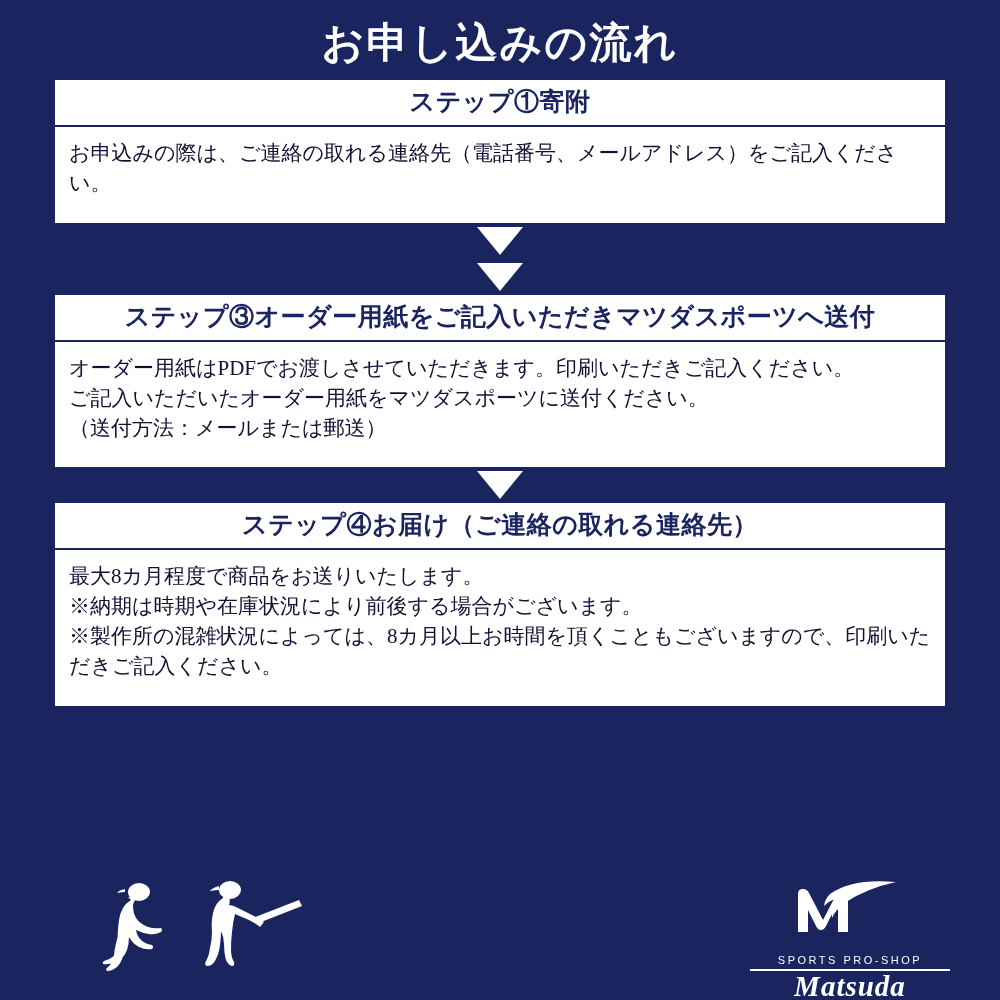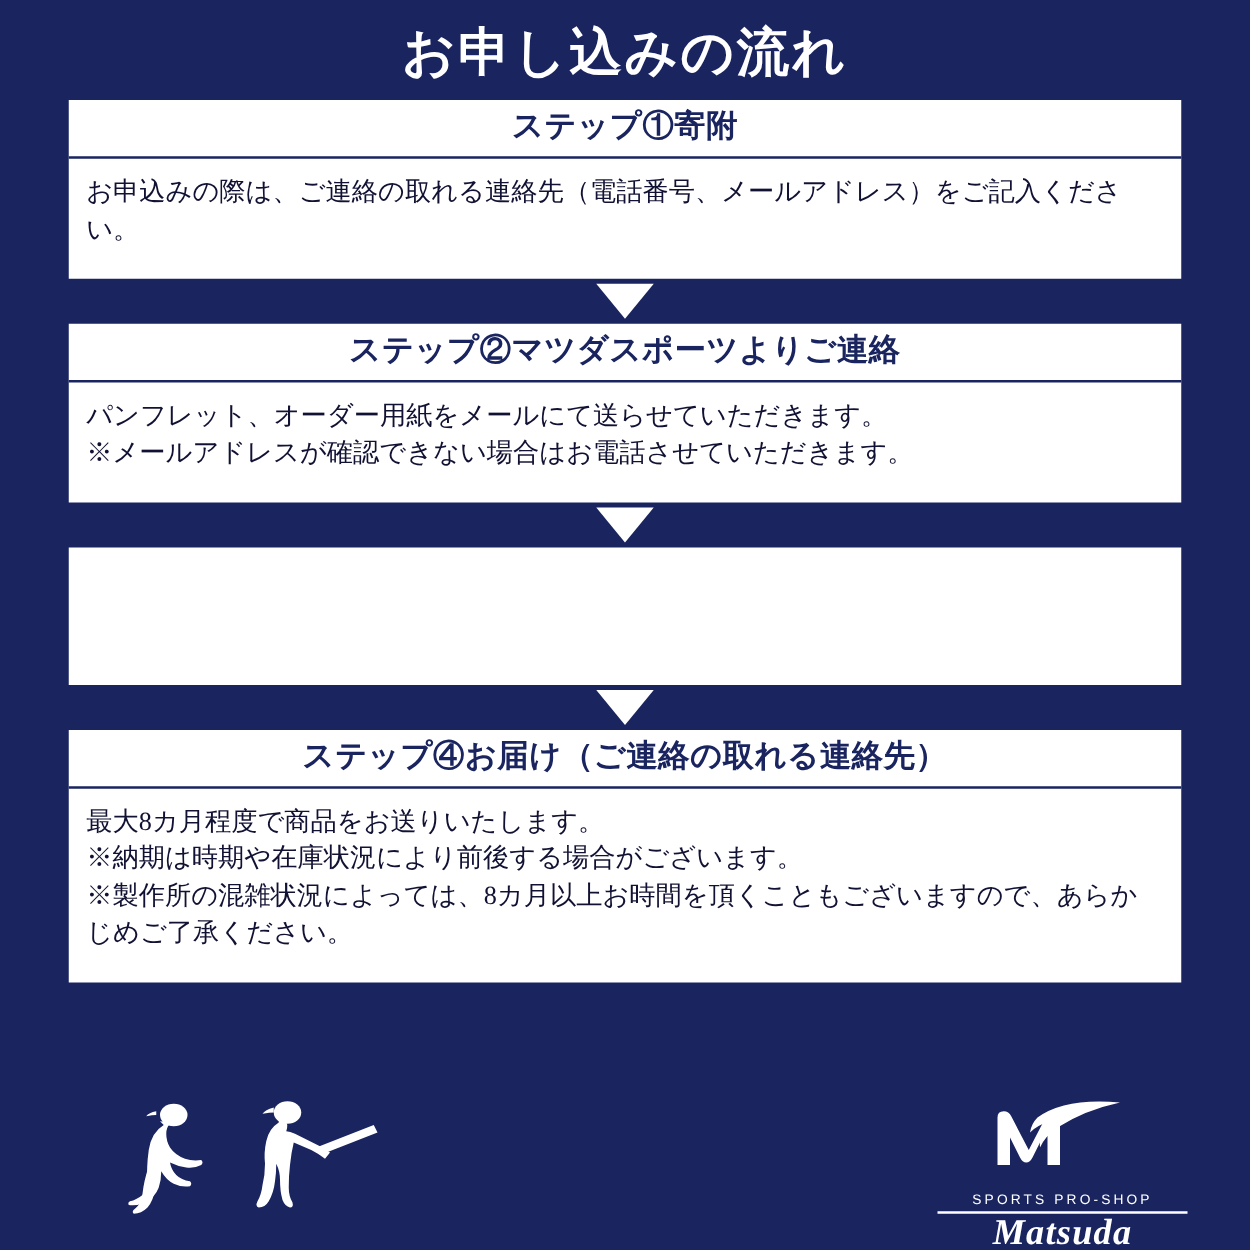--- a/index.html
+++ b/index.html
@@ -142,42 +142,41 @@
 
     <div class="step-block b1">
       <div class="step-head">ステップ①寄附</div>
       <div class="step-body">お申込みの際は、ご連絡の取れる連絡先（電話番号、メールアドレス）をご記入ください。</div>
     </div>
 
     <div class="arrow-wrap">
       <div class="arrow"></div>
     </div>
 
-    <div class="step-block b2">
-      <div class="step-head">ステップ②マツダスポーツよりご連絡</div>
-      <div class="step-body">パンフレット、オーダー用紙をメールにて送らせていただきます。
-※メールアドレスが確認できない場合はお電話させていただきます。</div>
-    </div>
 
     <div class="arrow-wrap">
       <div class="arrow"></div>
     </div>
 
     <div class="step-block b3">
+      <div class="step-head">ステップ③オーダー用紙をご記入いただきマツダスポーツへ送付</div>
+      <div class="step-body">オーダー用紙はPDFでお渡しさせていただきます。印刷いただきご記入ください。
+ご記入いただいたオーダー用紙をマツダスポーツに送付ください。
+（送付方法：メールまたは郵送）</div>
     </div>
 
     <div class="arrow-wrap">
       <div class="arrow"></div>
     </div>
 
     <div class="step-block b4">
       <div class="step-head">ステップ④お届け（ご連絡の取れる連絡先）</div>
       <div class="step-body">最大8カ月程度で商品をお送りいたします。
 ※納期は時期や在庫状況により前後する場合がございます。
-※製作所の混雑状況によっては、8カ月以上お時間を頂くこともございますので、あらかじめご了承ください。</div>
+※製作所の混雑状況によっては、8カ月以上お時間を頂くこともございますので、印刷いただきご記入ください。</div>
     </div>
 
   </div>
 
   <div class="footer">
 
     <div class="players">
       <svg width="230" height="110" viewBox="0 0 230 110">
 
         <g fill="#ffffff">

